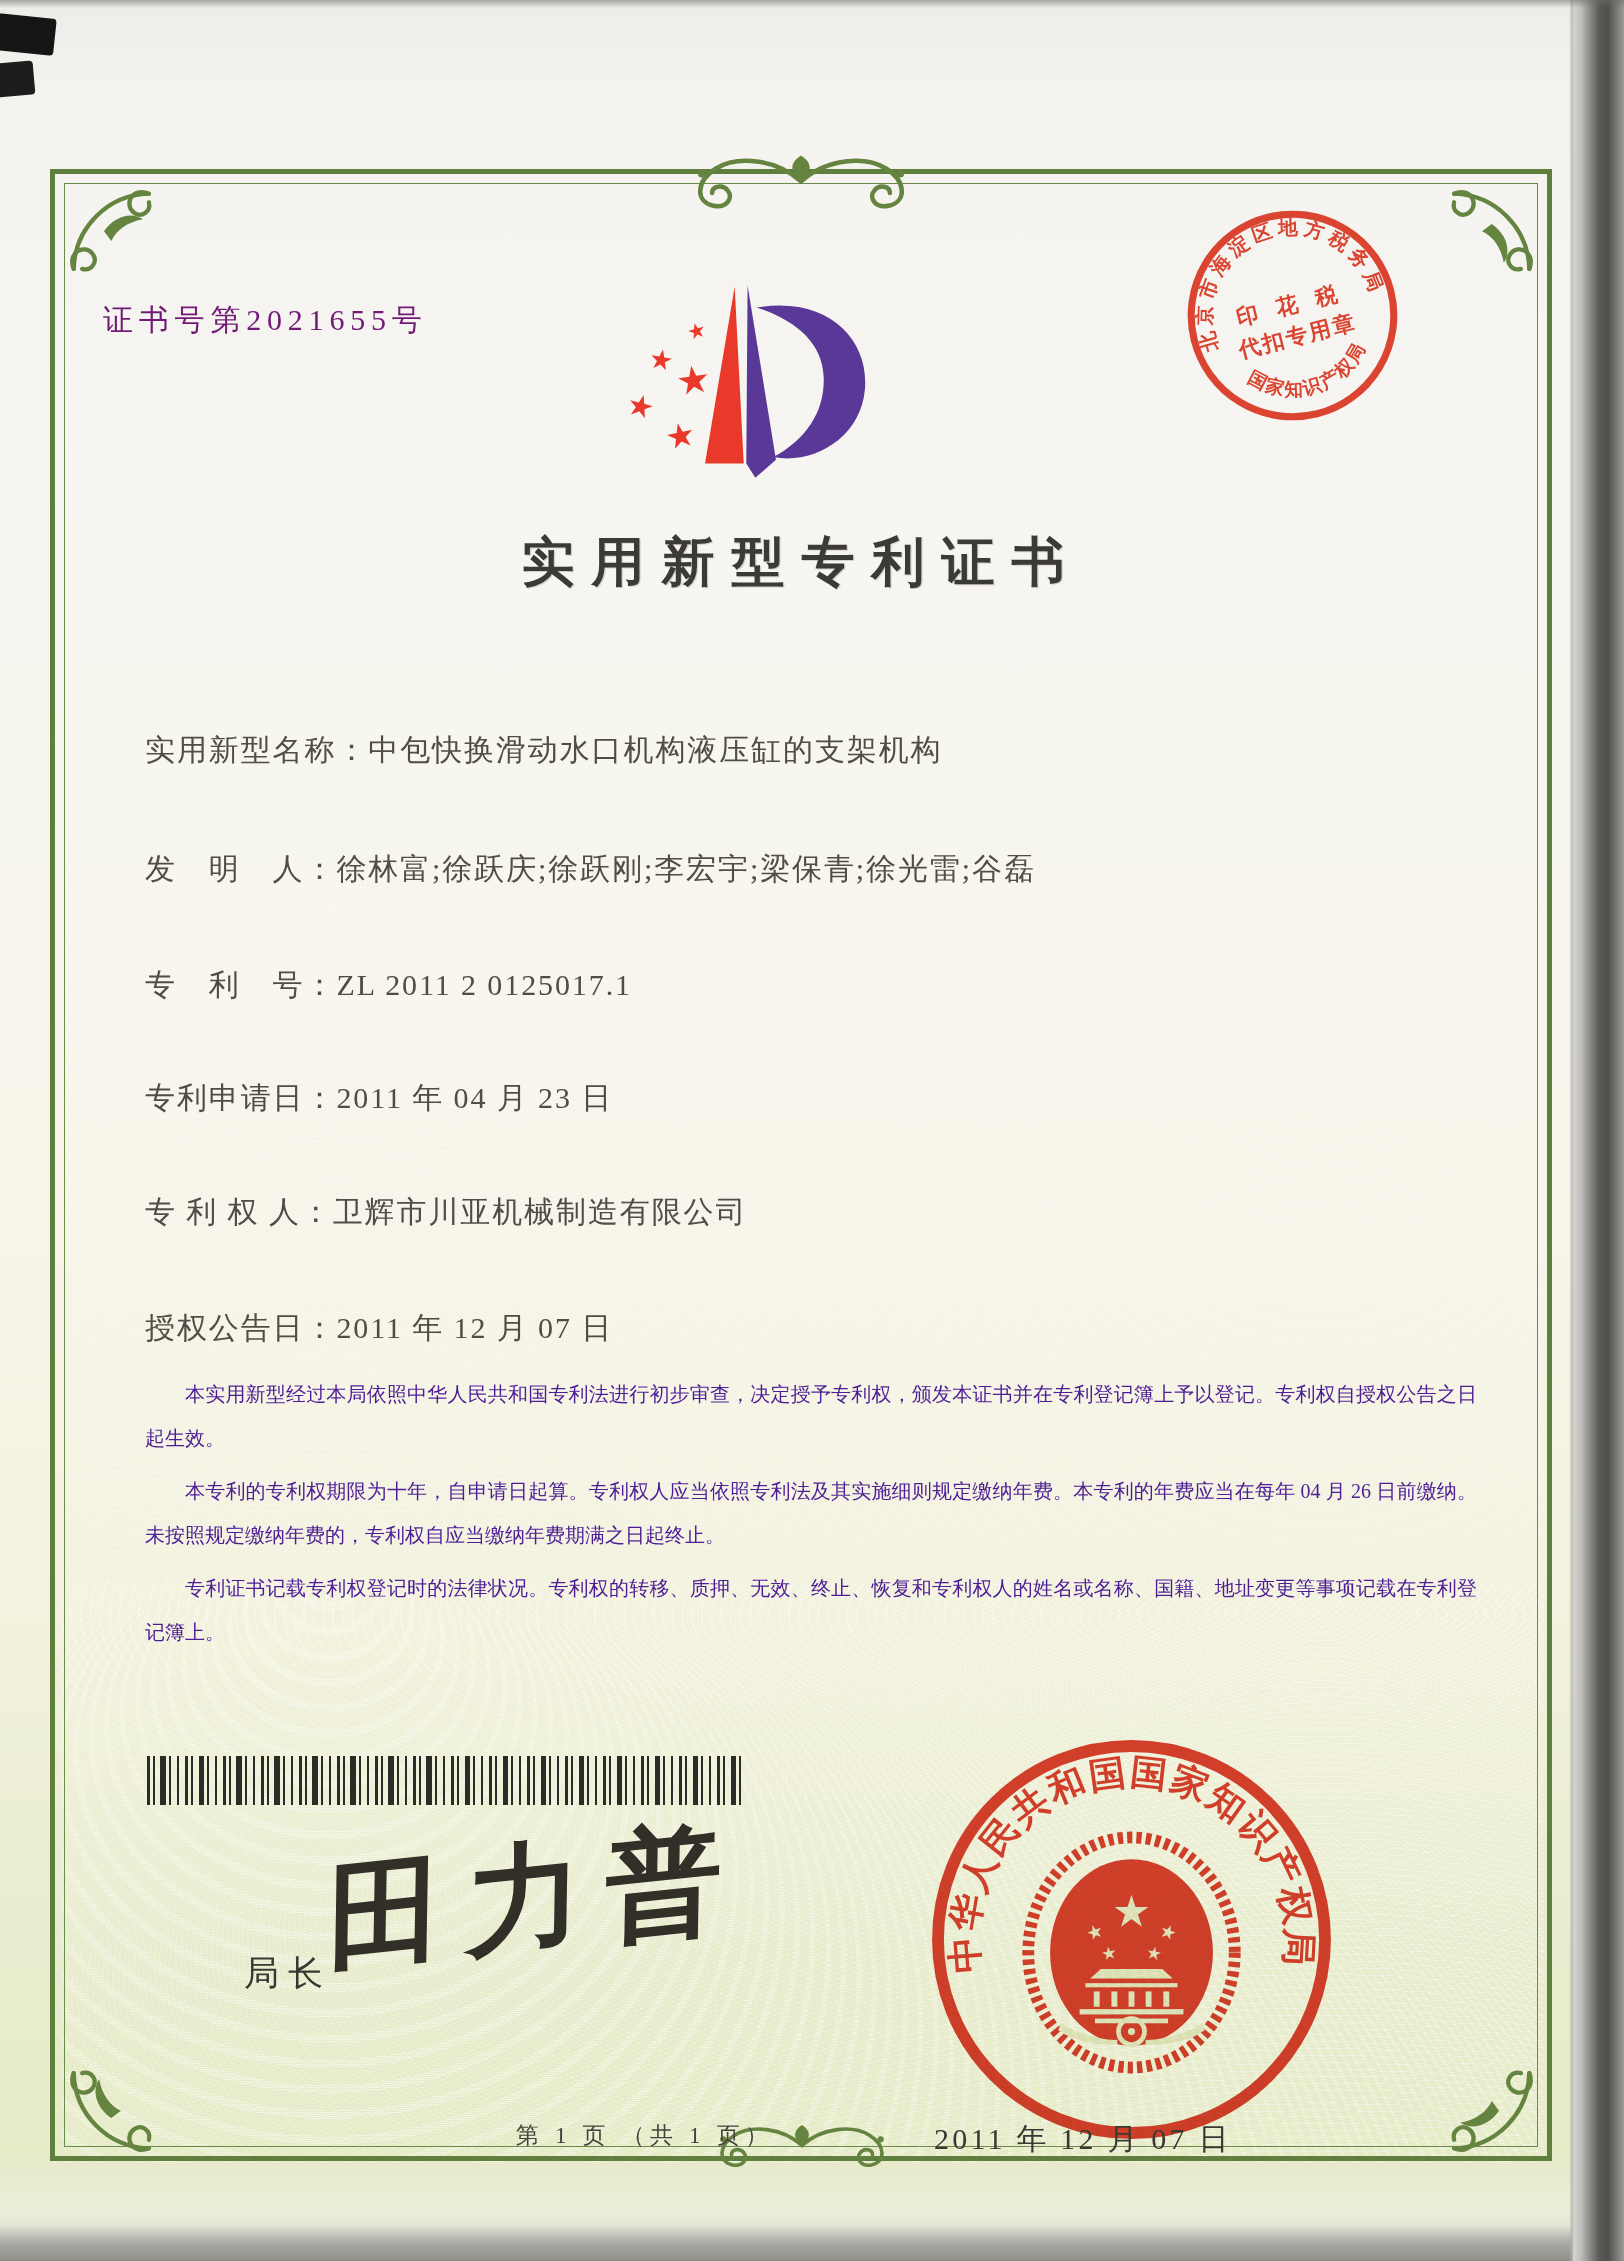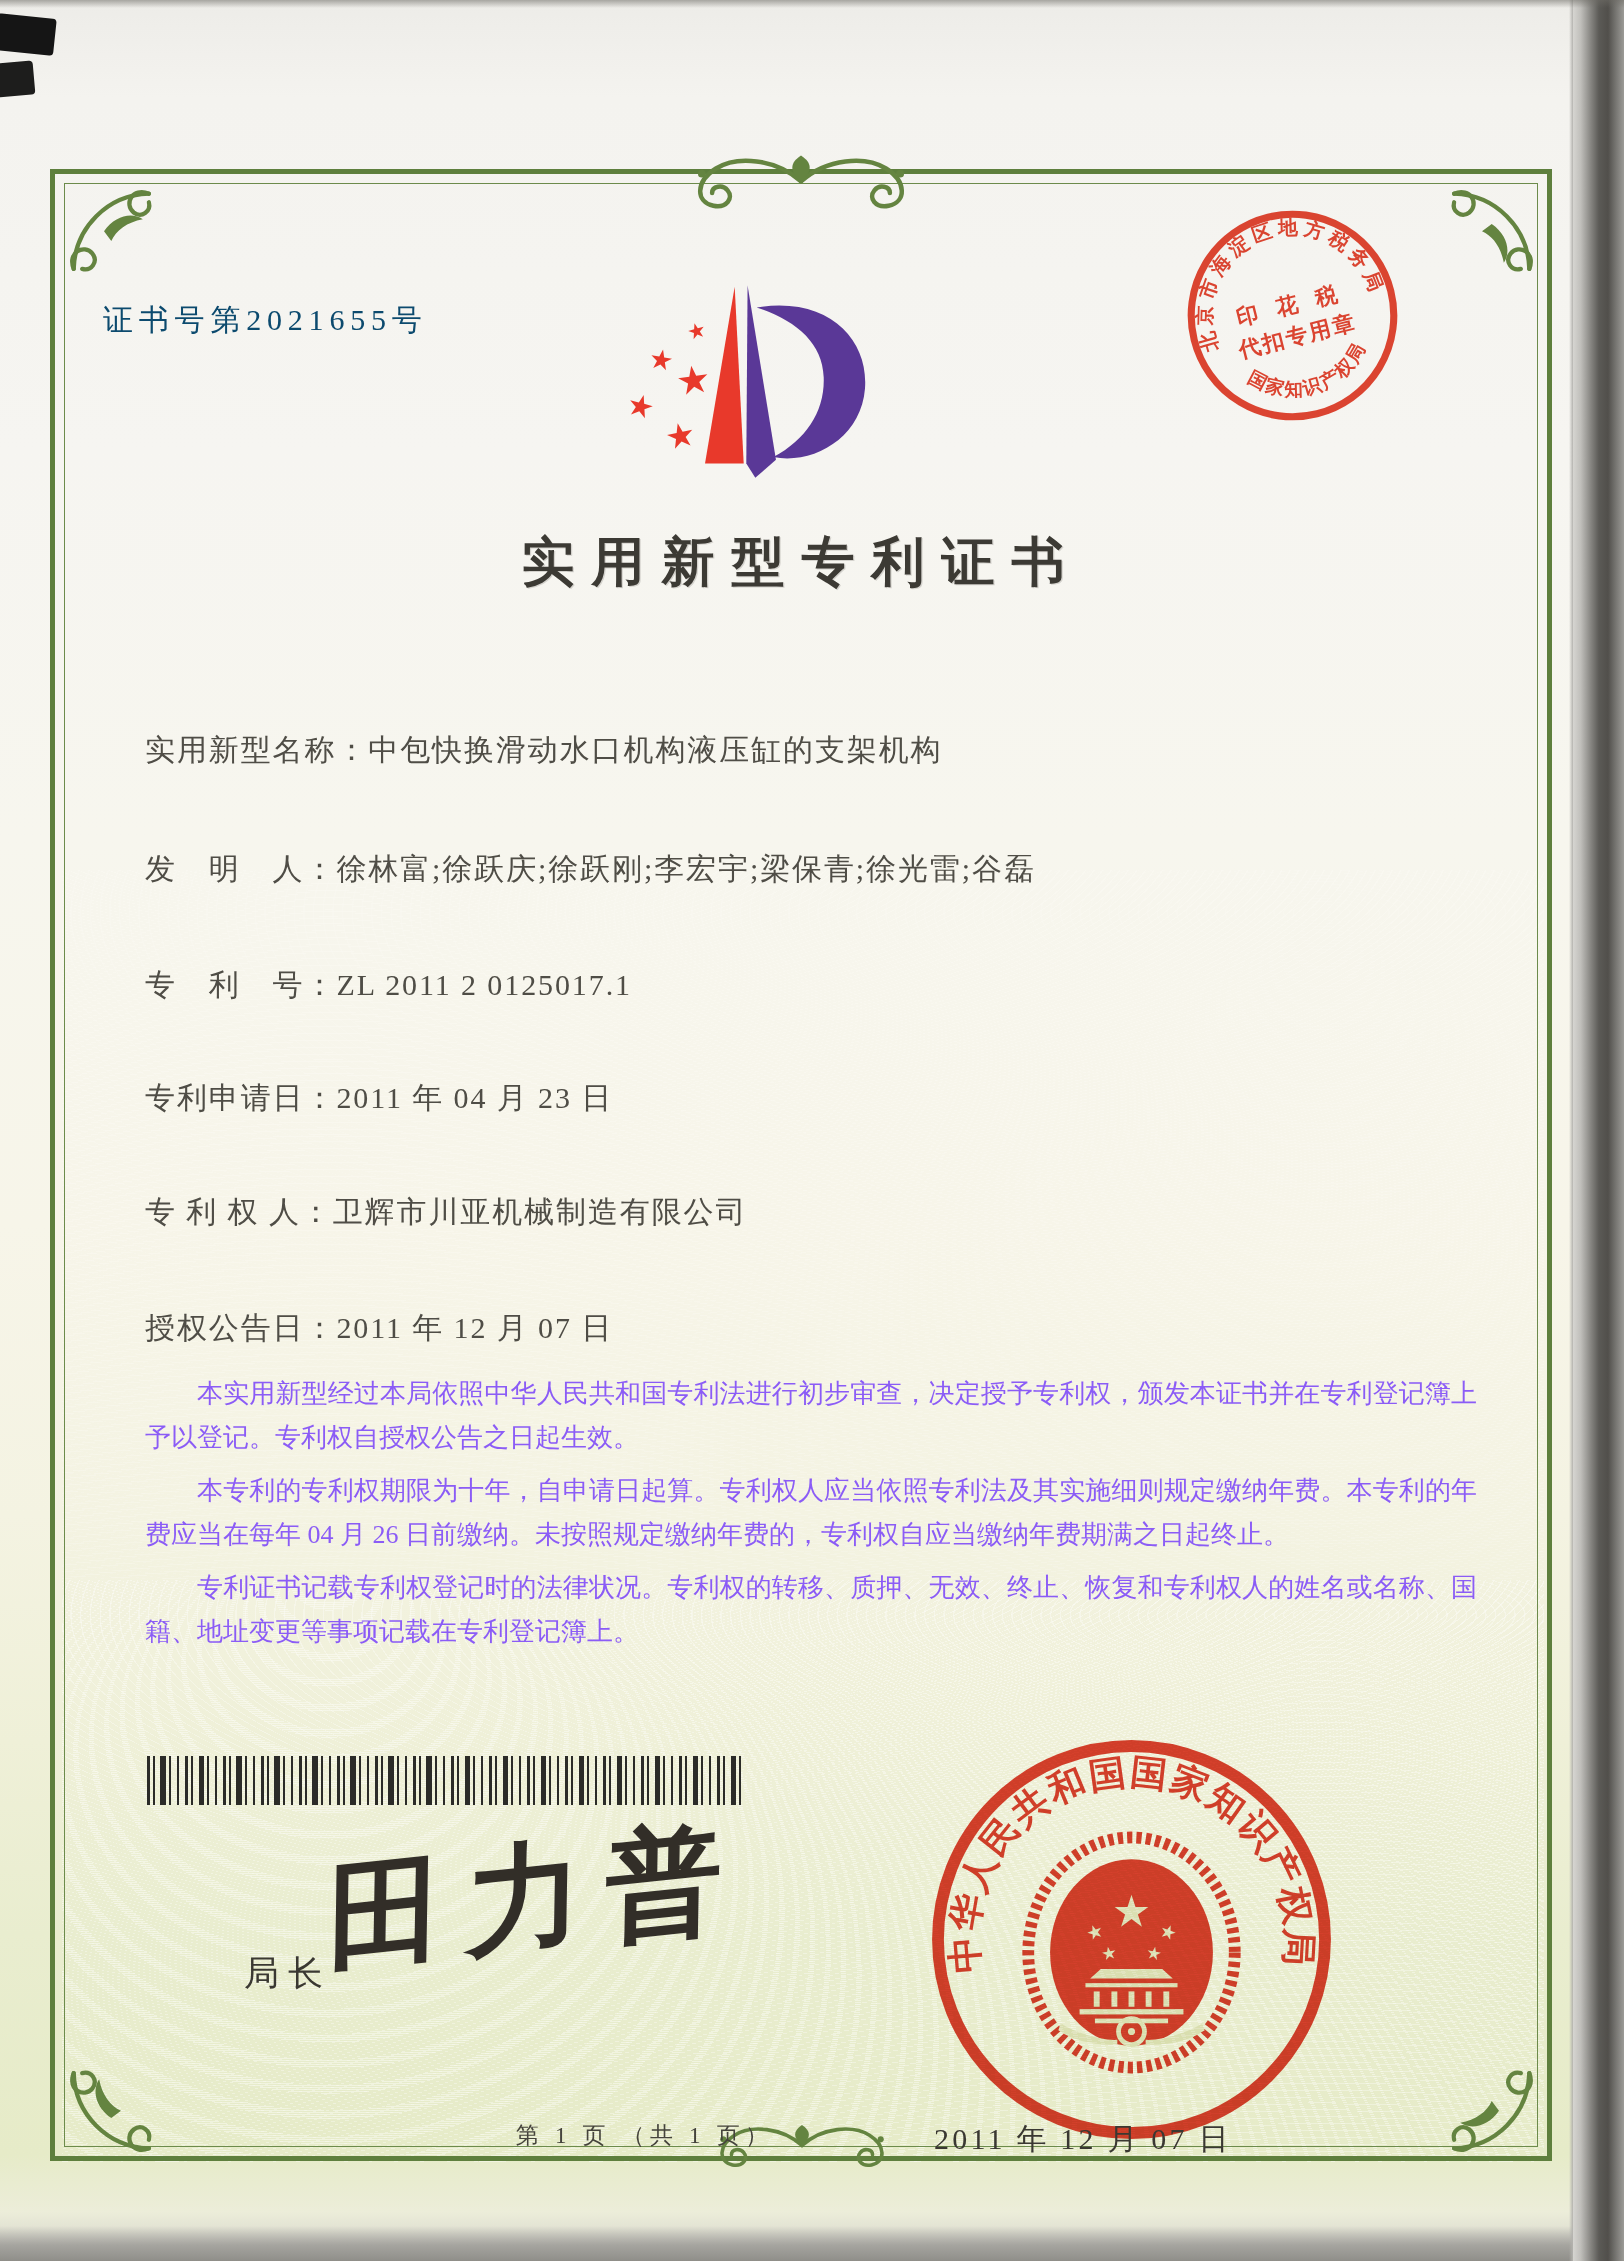--- a/index.html
+++ b/index.html
@@ -21,29 +21,29 @@
       repeating-radial-gradient(130% 80% at 85% 6%,rgba(255,255,255,0) 0 8.4px,rgba(255,255,255,.45) 8.4px 9.7px);}
 
   
   .frame-outer{position:absolute;left:50px;top:169px;width:1502px;height:1992px;
     border:5.8px solid #5e7f3d;box-sizing:border-box;}
   .frame-inner{position:absolute;left:64px;top:183px;width:1474px;height:1964px;
     border:1.9px solid #6c8b4b;box-sizing:border-box;}
   .orn{position:absolute;}
 
   
-  .cert-no{position:absolute;left:103px;top:300px;font-size:30px;color:#0c4a6e;
+  .cert-no{position:absolute;left:103px;top:300px;font-size:30px;color:#701a75;
     letter-spacing:5.8px;text-align:center;}
   .doc-title{position:absolute;left:60px;top:527px;width:1483px;text-align:center;
     font-size:53px;font-weight:700;color:#3c3a34;letter-spacing:17px;
     text-shadow:1.3px 1.3px 0 rgba(60,58,52,.18);}
   .field{position:absolute;left:145px;width:1341px;font-size:30px;color:#4f4d46;
     letter-spacing:1.9px;white-space:nowrap;}
   .body-text{position:absolute;left:145px;top:1372px;width:1332px;
-    font-size:26px;line-height:44px;color:#8b5cf6;text-align:justify;}
+    font-size:20px;line-height:44px;color:#4c1d95;text-align:justify;}
   .body-text p{margin:0 0 9px 0;text-indent:2em;}
   .page-footer{position:absolute;left:451px;top:2120px;width:387px;text-align:center;
     font-size:23px;color:#45433c;letter-spacing:5.2px;}
   .issue-date{position:absolute;left:934px;top:2119px;font-size:30px;color:#3a3832;
     letter-spacing:3.2px;z-index:6;}
 
   
   .barcode{position:absolute;left:147px;top:1756px;width:600px;height:49px;z-index:4;
     background:repeating-linear-gradient(90deg,
       #2b2b28 0 3.2px,transparent 3.2px 5.8px,#2b2b28 5.8px 7.7px,transparent 7.7px 13.5px,

